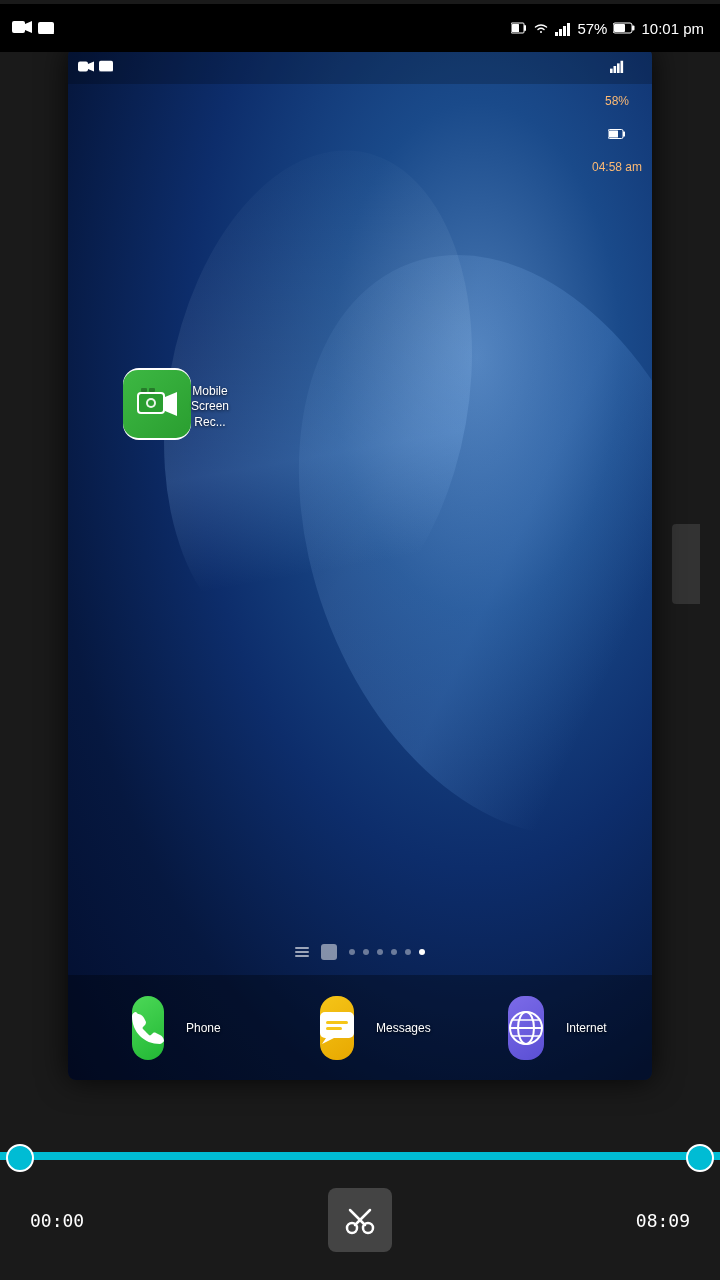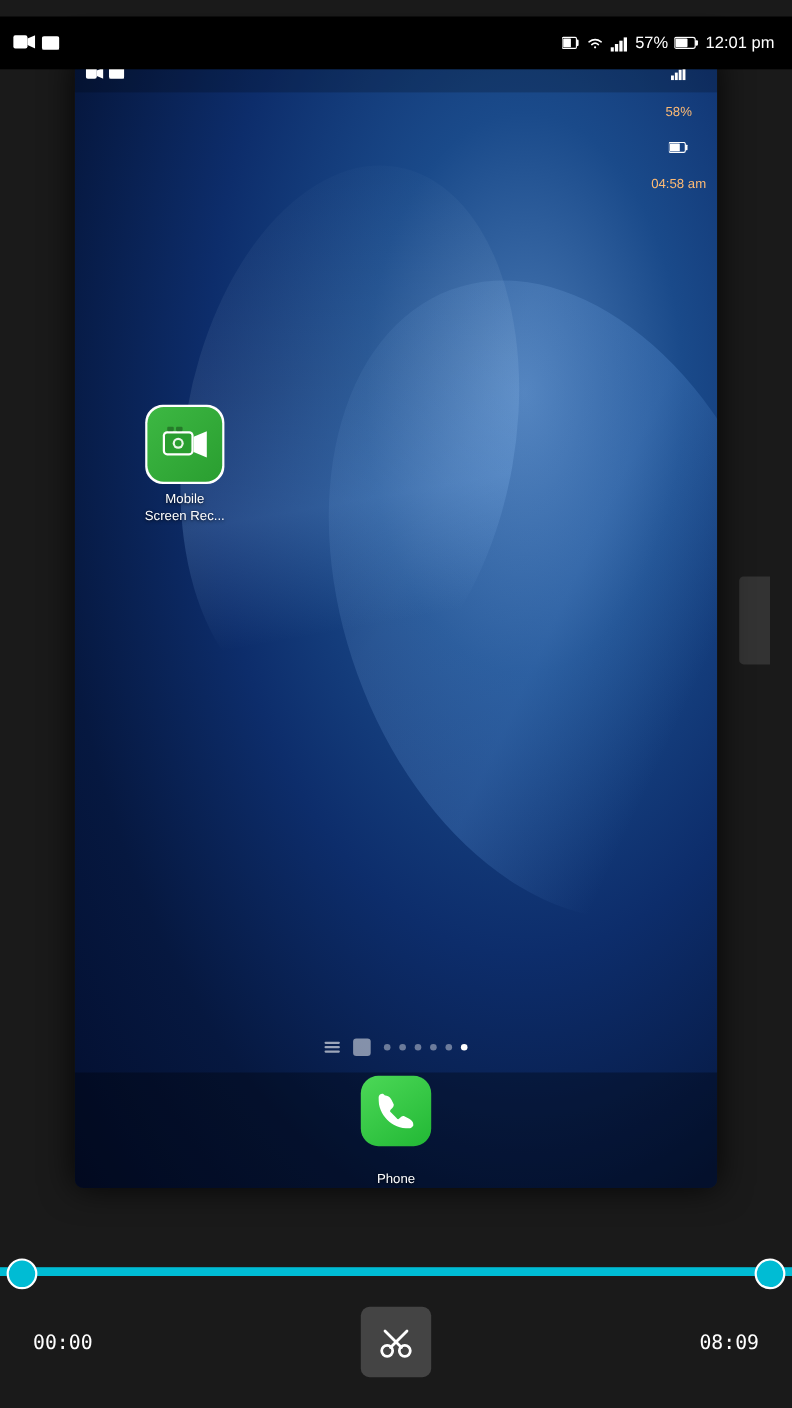--- a/index.html
+++ b/index.html
@@ -8,21 +8,21 @@
       height: 1280px;
       background: #1a1a1a;
       font-family: 'Arial', sans-serif;
       overflow: hidden;
       position: relative;
     }
 
     
     .outer-status-bar {
       position: absolute;
-      top: 15px;
+      top: 4px;
       left: 0;
       width: 720px;
       height: 48px;
       background: #000;
       display: flex;
       align-items: center;
       justify-content: flex-end;
       padding: 0 16px;
       z-index: 100;
       color: white;
@@ -118,21 +118,21 @@
       font-size: 12px;
       flex-direction: column;
     }
 
     
     .home-icon {
       position: absolute;
       top: 320px;
       left: 55px;
       display: flex;
-      flex-direction: column;
+      flex-direction: row;
       align-items: center;
       width: 90px;
     }
 
     .app-icon-wrapper {
       width: 72px;
       height: 72px;
       border-radius: 16px;
       background: white;
       display: flex;
@@ -191,21 +191,21 @@
       height: 105px;
       background: rgba(0,0,0,0.3);
       display: flex;
       align-items: center;
       justify-content: space-around;
       padding: 0 10px;
     }
 
     .dock-item {
       display: flex;
-      flex-direction: column;
+      flex-direction: row;
       align-items: center;
       gap: 22px;
       width: 80px;
     }
 
     .dock-icon {
       width: 64px;
       height: 64px;
       border-radius: 16px;
       display: flex;
@@ -362,21 +362,21 @@
       <rect x="4" y="9" width="3" height="7"></rect>
       <rect x="8" y="6" width="3" height="10"></rect>
       <rect x="12" y="3" width="3" height="13"></rect>
     </svg>
     <span>57%</span>
     <svg width="22" height="12" viewBox="0 0 22 12" fill="none">
       <rect x="0" y="1" width="19" height="10" rx="2" stroke="white" stroke-width="1"></rect>
       <rect x="19" y="3.5" width="2.5" height="5" rx="1" fill="white"></rect>
       <rect x="1" y="2" width="11" height="8" rx="1" fill="white"></rect>
     </svg>
-    <span>12:01 pm</span>
+    <span>10:01 pm</span>
   </div>
 </div>
 
 <div class="right-handle">
   <div class="handle-bar"></div>
 </div>
 
 <div class="phone-frame">
 
   <div class="wallpaper">
@@ -471,21 +471,44 @@
 
     <div class="dock-item">
       <div class="dock-icon phone-icon">
         <svg width="32" height="32" viewBox="0 0 32 32" fill="white">
           <path d="M6 2 C6 2 10 2 12 6 L14 10 C14 12 13 13 12 14 C11 15 10 16 11 17 C12 18 16 22 17 23 C18 24 19 23 20 22 C21 21 22 20 24 21 L28 23 C32 25 32 29 32 29 C32 29 30 32 28 32 C12 32 0 20 0 4 C0 2 2 0 4 0 Z"></path>
         </svg>
       </div>
       <span class="dock-label">Phone</span>
     </div>
 
-
+    <div class="dock-item">
+      <div class="dock-icon messages-icon">
+        <svg width="34" height="32" viewBox="0 0 34 32" fill="white">
+          <rect x="0" y="0" width="34" height="26" rx="5"></rect>
+          <polygon points="6,26 2,32 14,26"></polygon>
+          <rect x="6" y="9" width="22" height="3" rx="1.5" fill="#f5c518"></rect>
+          <rect x="6" y="15" width="16" height="3" rx="1.5" fill="#f5c518"></rect>
+        </svg>
+      </div>
+      <span class="dock-label">Messages</span>
+    </div>
+
+    <div class="dock-item">
+      <div class="dock-icon internet-icon">
+        <svg width="36" height="36" viewBox="0 0 36 36" fill="none">
+          <circle cx="18" cy="18" r="16" stroke="white" stroke-width="2"></circle>
+          <ellipse cx="18" cy="18" rx="8" ry="16" stroke="white" stroke-width="2"></ellipse>
+          <line x1="2" y1="18" x2="34" y2="18" stroke="white" stroke-width="2"></line>
+          <line x1="4" y1="10" x2="32" y2="10" stroke="white" stroke-width="1.5"></line>
+          <line x1="4" y1="26" x2="32" y2="26" stroke="white" stroke-width="1.5"></line>
+        </svg>
+      </div>
+      <span class="dock-label">Internet</span>
+    </div>
 
   </div>
 
 </div>
 
 <div class="timeline-bar">
   <div class="timeline-progress"></div>
 </div>
 <div class="timeline-handle-left"></div>
 <div class="timeline-handle-right"></div>

